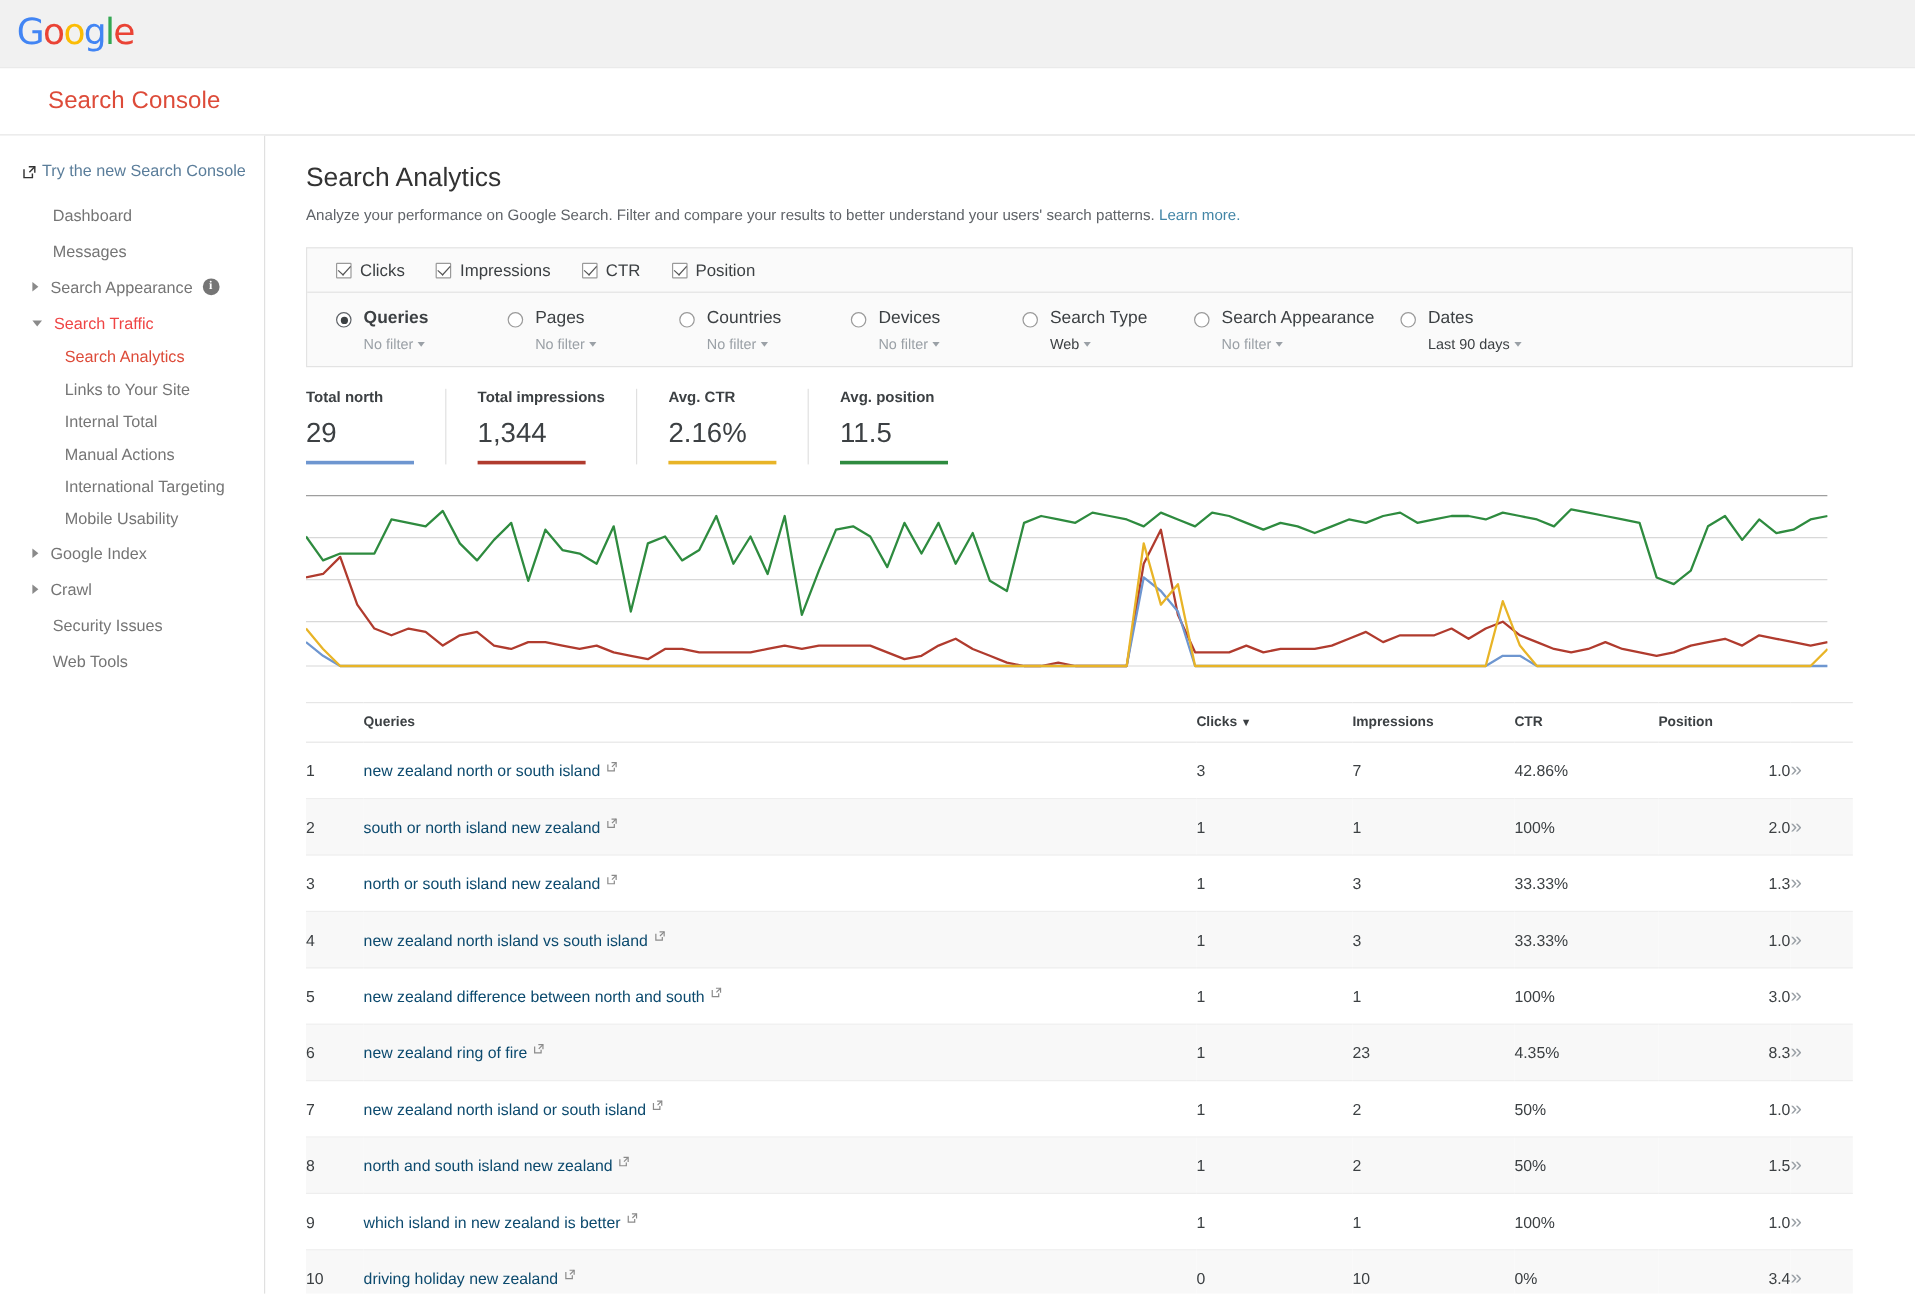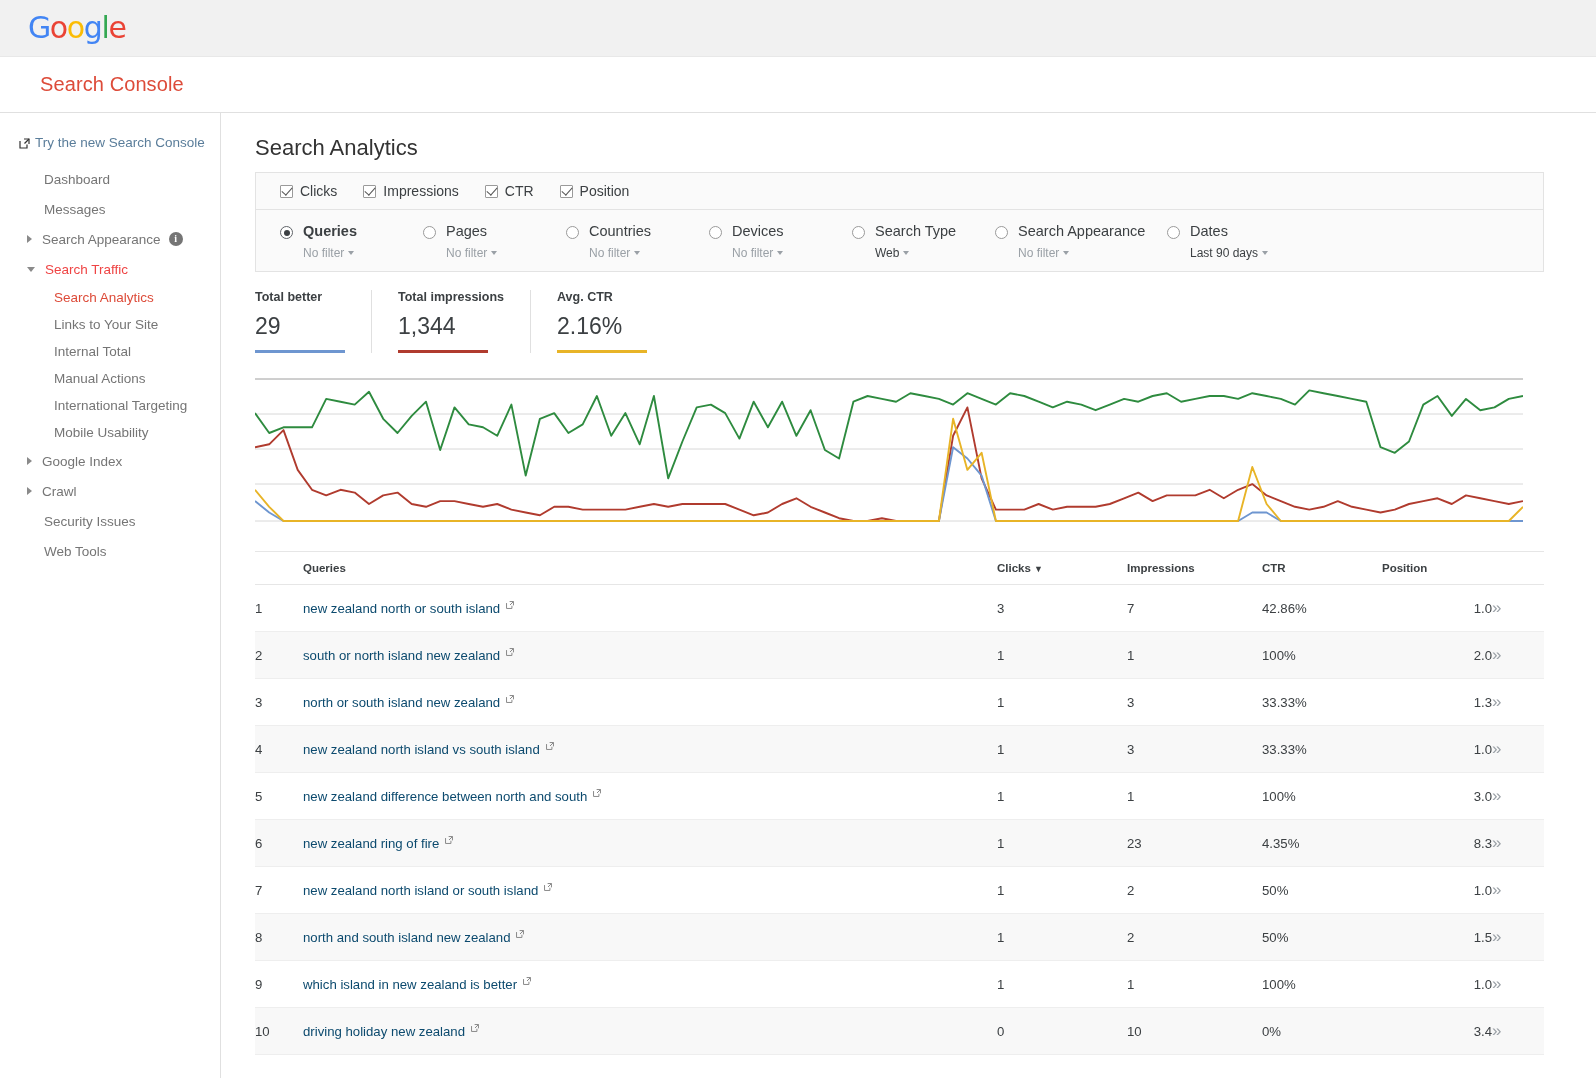--- a/index.html
+++ b/index.html
@@ -12,21 +12,21 @@
     -webkit-font-smoothing: antialiased;
   }
 
   
   #google-bar {
     height: 57px;
     background: #f1f1f1;
     border-bottom: 1px solid #e8e8e8;
     display: flex;
     align-items: center;
-    padding-left: 28px;
+    padding-left: 14px;
   }
   .glogo {
     font-size: 30px;
     letter-spacing: -1.4px;
     font-family: "DejaVu Sans", sans-serif;
     font-weight: 400;
     line-height: 30px;
   }
   .g-b { color: #4285f4; }
   .g-r { color: #ea4335; }
@@ -313,20 +313,24 @@
     <div class="nav-row top">
       <span class="nlabel">Security Issues</span>
     </div>
     <div class="nav-row top">
       <span class="nlabel">Web Tools</span>
     </div>
   </nav>
 
   <main id="main">
     <h1 id="page-title">Search Analytics</h1>
+    <p id="page-desc">
+      <span>Analyze your performance on Google Search. Filter and compare your results to better understand your users' search patterns.</span>
+      <a href="#">Learn more.</a>
+    </p>
 
     <div id="filter-panel">
       <div id="metric-toggles">
         <label class="chk-item">
           <span class="chkbox"></span>
           <span>Clicks</span>
         </label>
         <label class="chk-item">
           <span class="chkbox"></span>
           <span>Impressions</span>
@@ -389,33 +393,38 @@
           <div>
             <div class="dim-name">Dates</div>
             <div class="dim-sub strong"><span>Last 90 days</span><span class="dd-caret"></span></div>
           </div>
         </div>
       </div>
     </div>
 
     <div id="metrics">
       <div class="metric">
-        <div class="metric-label">Total better</div>
+        <div class="metric-label">Total north</div>
         <div class="metric-value">29</div>
         <div class="metric-underline" style="background: rgb(110, 150, 208);"></div>
       </div>
       <div class="metric">
         <div class="metric-label">Total impressions</div>
         <div class="metric-value">1,344</div>
         <div class="metric-underline" style="background: rgb(176, 59, 46);"></div>
       </div>
       <div class="metric">
         <div class="metric-label">Avg. CTR</div>
         <div class="metric-value">2.16%</div>
         <div class="metric-underline" style="background: rgb(232, 180, 39);"></div>
+      </div>
+      <div class="metric">
+        <div class="metric-label">Avg. position</div>
+        <div class="metric-value">11.5</div>
+        <div class="metric-underline" style="background: rgb(46, 139, 63);"></div>
       </div>
     </div>
 
     <div id="chart-wrap">
       <svg id="chart-svg" width="1268" height="155" viewBox="0 0 1268 155">
         <g id="gridlines">
             <line x1="0" x2="1268" y1="10" y2="10" stroke="#9e9e9e" stroke-width="1"></line>
             <line x1="0" x2="1268" y1="45" y2="45" stroke="#d8d8d8" stroke-width="1"></line>
             <line x1="0" x2="1268" y1="80" y2="80" stroke="#d8d8d8" stroke-width="1"></line>
             <line x1="0" x2="1268" y1="115" y2="115" stroke="#d8d8d8" stroke-width="1"></line>

